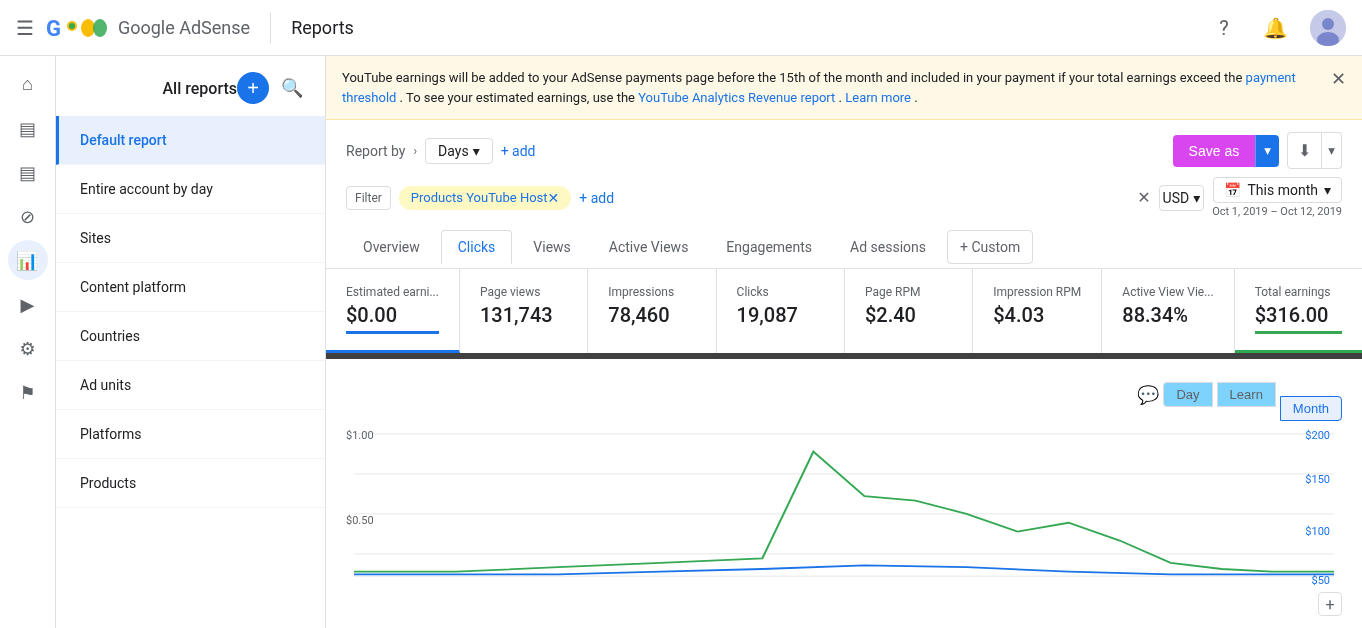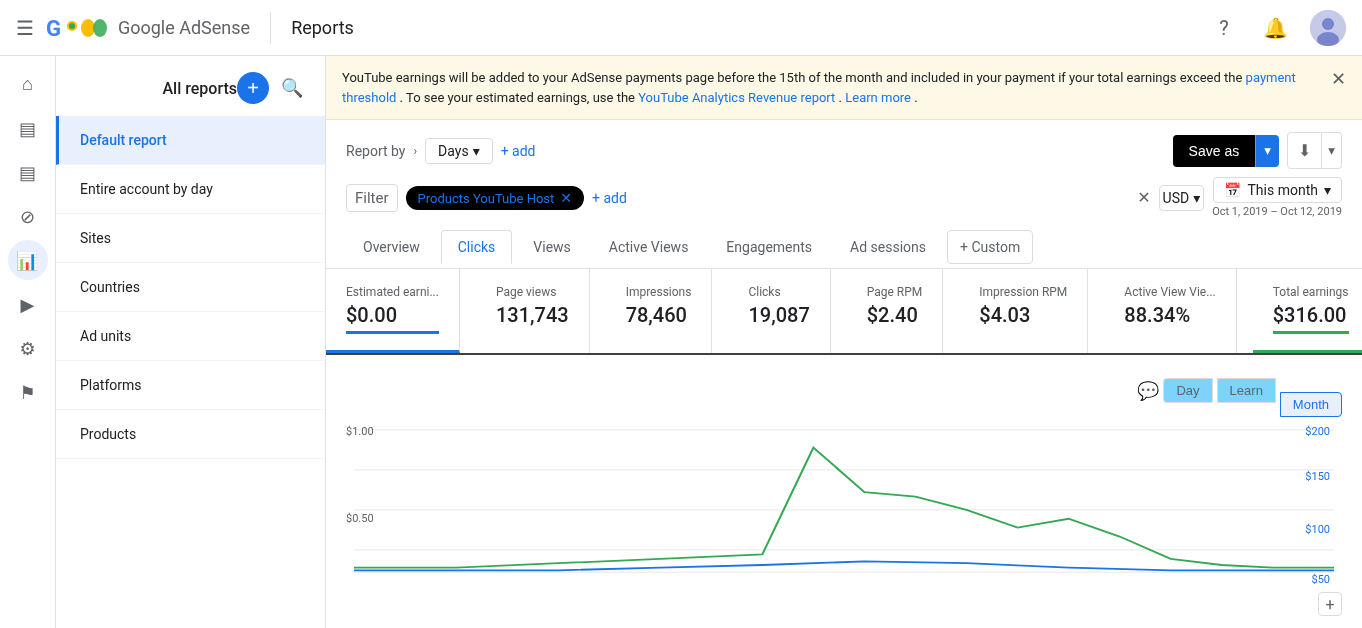--- a/index.html
+++ b/index.html
@@ -43,44 +43,44 @@
     .notice-close { color: #5f6368; cursor: pointer; font-size: 18px; margin-left: 12px; flex-shrink: 0; }
 
     
     .report-header { padding: 12px 20px 0; display: flex; align-items: center; justify-content: space-between; flex-shrink: 0; }
     .report-by { display: flex; align-items: center; gap: 8px; }
     .report-by-label { font-size: 14px; color: #5f6368; }
     .report-by-chevron { color: #5f6368; font-size: 12px; }
     .days-dropdown { border: 1px solid #dadce0; border-radius: 4px; padding: 4px 12px; font-size: 14px; color: #202124; cursor: pointer; display: flex; align-items: center; gap: 4px; }
     .add-link { color: #1a73e8; font-size: 14px; cursor: pointer; }
     .report-actions { display: flex; gap: 8px; align-items: center; }
-    .btn-save-as { background: #000000; color: #fff; border: none; border-radius: 4px 0 0 4px; padding: 8px 16px; font-size: 14px; cursor: pointer; }
+    .btn-save-as { background: #d946ef; color: #fff; border: none; border-radius: 4px 0 0 4px; padding: 8px 16px; font-size: 14px; cursor: pointer; }
     .btn-save-dropdown { background: #1a73e8; color: #fff; border: none; border-left: 1px solid rgba(255,255,255,0.3); border-radius: 0 4px 4px 0; padding: 8px 8px; cursor: pointer; }
     .btn-download { border: 1px solid #dadce0; background: #fff; border-radius: 4px 0 0 4px; padding: 8px 10px; cursor: pointer; color: #5f6368; font-size: 16px; }
     .btn-download-dropdown { border: 1px solid #dadce0; border-left: none; background: #fff; border-radius: 0 4px 4px 0; padding: 8px 6px; cursor: pointer; color: #5f6368; }
 
     
     .filter-bar { padding: 8px 20px; display: flex; align-items: center; gap: 8px; flex-shrink: 0; }
-    .filter-label { font-size: 15px; color: #5f6368; padding: 4px 8px; border: 1px solid #dadce0; border-radius: 4px; }
-    .filter-chip { display: flex; align-items: flex-end; gap: 6px; background: #000000; border-radius: 16px; padding: 4px 12px; font-size: 13px; color: #1a73e8; }
+    .filter-label { font-size: 12px; color: #5f6368; padding: 4px 8px; border: 1px solid #dadce0; border-radius: 4px; }
+    .filter-chip { display: flex; align-items: center; background: #fef9c3; border-radius: 16px; padding: 4px 12px; font-size: 13px; color: #1a73e8; }
     .filter-chip-close { cursor: pointer; color: #1a73e8; font-size: 14px; }
     .filter-add { color: #1a73e8; font-size: 14px; cursor: pointer; }
     .filter-right { margin-left: auto; display: flex; align-items: center; gap: 8px; }
     .filter-clear { color: #5f6368; cursor: pointer; font-size: 16px; }
     .currency-dropdown { border: 1px solid #dadce0; border-radius: 4px; padding: 4px 3px; font-size: 14px; color: #202124; cursor: pointer; display: flex; align-items: center; gap: 4px; }
     .date-range-btn { border: 1px solid #dadce0; border-radius: 4px; padding: 4px 10px; font-size: 14px; color: #202124; cursor: pointer; display: flex; align-items: center; gap: 6px; }
 
     
     .tabs-bar { padding: 4px 20px; display: flex; gap: 4px; border-bottom: 1px solid #e0e0e0; flex-shrink: 0; }
     .tab { padding: 8px 16px; font-size: 14px; color: #5f6368; cursor: pointer; border-radius: 4px 4px 0 0; border: 1px solid transparent; }
     .tab.active { color: #1a73e8; border: 1px solid #dadce0; border-bottom: 1px solid #fff; background: #fff; }
     .tab-custom { display: flex; align-items: center; gap: 4px; padding: 6px 12px; font-size: 14px; color: #5f6368; cursor: pointer; border: 1px solid #dadce0; border-radius: 4px; }
 
     
-    .metrics-row { display: flex; border-bottom: 2px solid #404040; flex-shrink: 0; gap: 16px; }
+    .metrics-row { display: flex; border-bottom: 6px solid #404040; flex-shrink: 0; }
     .metric-card { flex: 1; padding: 16px 20px; border-right: 1px solid #e0e0e0; cursor: pointer; }
     .metric-card:last-child { border-right: none; }
     .metric-card.selected { border-bottom: 3px solid #1a73e8; }
     .metric-card.selected2 { border-bottom: 3px solid #34a853; }
     .metric-label { font-size: 12px; color: #5f6368; white-space: nowrap; overflow: hidden; text-overflow: ellipsis; }
     .metric-value { font-size: 20px; font-weight: 500; color: #202124; margin-top: 4px; }
 
     
     .chart-controls { display: flex; align-items: center; justify-content: flex-end; padding: 8px 20px 0; gap: 4px; flex-shrink: 0; }
     .chart-icon { color: #5f6368; font-size: 18px; cursor: pointer; }
@@ -149,20 +149,21 @@
     <div class="left-nav-header">
       <span class="left-nav-title">All reports</span>
       <div class="left-nav-actions">
         <button class="btn-add">+</button>
         <button class="btn-search">🔍</button>
       </div>
     </div>
     <div class="nav-item active">Default report</div>
     <div class="nav-item">Entire account by day</div>
     <div class="nav-item">Sites</div>
+    <div class="nav-item">Content platform</div>
     <div class="nav-item">Countries</div>
     <div class="nav-item">Ad units</div>
     <div class="nav-item">Platforms</div>
     <div class="nav-item">Products</div>
   </div>
 
   <div class="content">
 
     <div class="notice-banner">
       <div class="notice-text">

